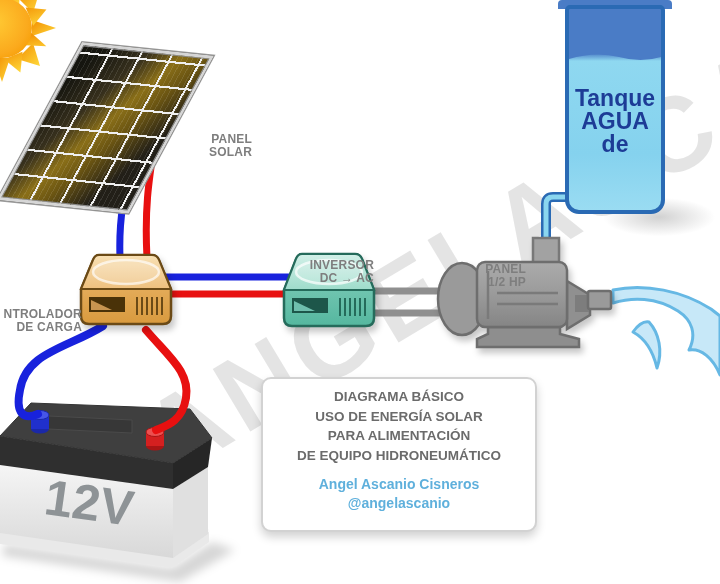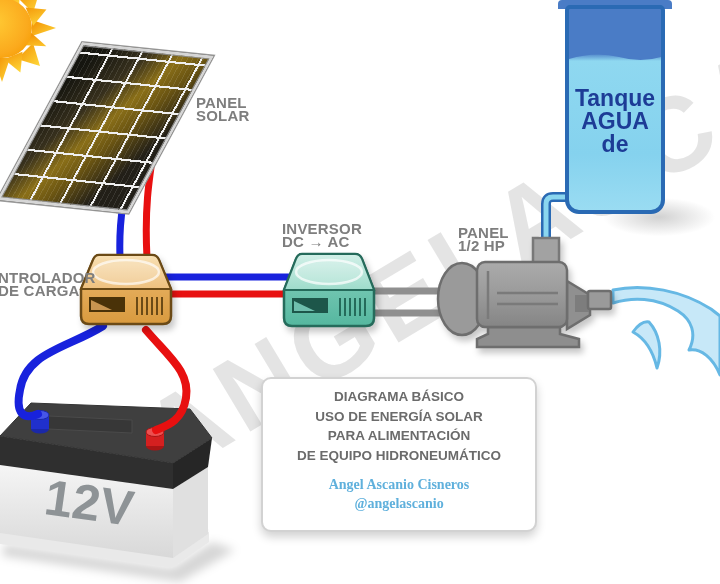--- a/index.html
+++ b/index.html
@@ -24,43 +24,43 @@
       repeating-linear-gradient(90deg, rgba(255,255,255,0) 0 28px, #efefef 28px 30px),
       repeating-linear-gradient(0deg,  rgba(255,255,255,0) 0 22.3px, #efefef 22.3px 24.3px),
       repeating-linear-gradient(90deg, rgba(255,255,255,0.10) 0 1px, rgba(0,0,0,0) 1px 5px),
       linear-gradient(118deg,#15150f 10%,#37301d 32%,#8a6f18 48%,#6b5512 60%,#221f18 80%);
     border:3px solid #d6d6d6;box-shadow:0 0 0 1px #9a9a9a, inset 0 0 0 1px #8a8a8a;}
   .pole{left:112px;top:158px;width:18px;height:57px;z-index:1;
     background:linear-gradient(90deg,#9a9a9a,#dcdcdc 35%,#c2c2c2 60%,#8f8f8f);
     border-radius:0 0 9px 9px;}
 
   
-  .lbl{position:absolute;z-index:4;font-weight:bold;font-size:15px;line-height:13px;
-    color:#7e7e7e;text-align:left;white-space:nowrap;letter-spacing:0.2px;}
+  .lbl{position:absolute;z-index:4;font-weight:bold;font-size:12px;line-height:13px;
+    color:#7e7e7e;text-align:right;white-space:nowrap;letter-spacing:0.2px;margin-top:37px;}
 
   
   .tank{left:558px;top:0;width:114px;height:214px;z-index:3;}
   .tank-cap{position:absolute;left:0;top:0;width:114px;height:9px;background:#4a7cc6;
     border-radius:4px 4px 0 0;}
   .tank-body{position:absolute;left:7px;top:5px;width:92px;height:201px;
     border:4px solid #2a6ab4;border-radius:5px 5px 14px 14px;
     background:linear-gradient(180deg,#4a7cc6 0 44px,#8fd8f0 52px,#85d2ee 72%,#9adcf2 100%);
     overflow:hidden;}
   .tank-wave{position:absolute;left:0;top:42px;width:92px;height:12px;}
   .tank-label{position:absolute;left:0;top:78px;width:100%;text-align:center;z-index:2;
     color:#1d3c96;font-weight:bold;font-size:23px;line-height:23px;}
   .tank-shadow{left:598px;top:196px;width:122px;height:42px;z-index:1;
     background:radial-gradient(ellipse at center,rgba(90,90,90,0.28),rgba(0,0,0,0) 65%);}
 
   
   .caption{left:261px;top:377px;width:276px;height:155px;z-index:4;background:#fff;
     border:2px solid #d2d2d2;border-radius:10px;box-sizing:border-box;
     box-shadow:0 5px 10px rgba(0,0,0,0.18);text-align:center;padding-top:8px;}
   .caption .title{font-weight:bold;font-size:13.5px;line-height:19.5px;color:#6b6b6b;}
-  .caption .author{margin-top:10px;font-weight:bold;font-size:14px;line-height:19px;color:#5fb0dc;font-family:Liberation Serif, serif;}
+  .caption .author{margin-top:10px;font-weight:bold;font-size:14px;line-height:19px;color:#5fb0dc;}
 
   svg{display:block;}
   .wires{left:0;top:0;z-index:2;}
   .device{z-index:3;filter:drop-shadow(3px 5px 3px rgba(0,0,0,0.22));}
   .sun{left:-58px;top:-32px;z-index:1;}
   .battery{left:0;top:392px;z-index:1;}
   .pump{left:430px;top:235px;}
 </style>
 </head>
 <body>

